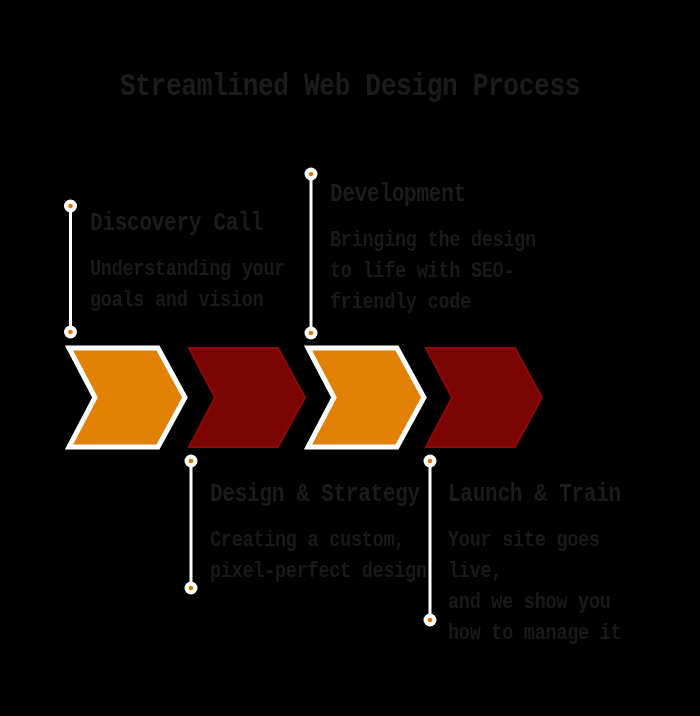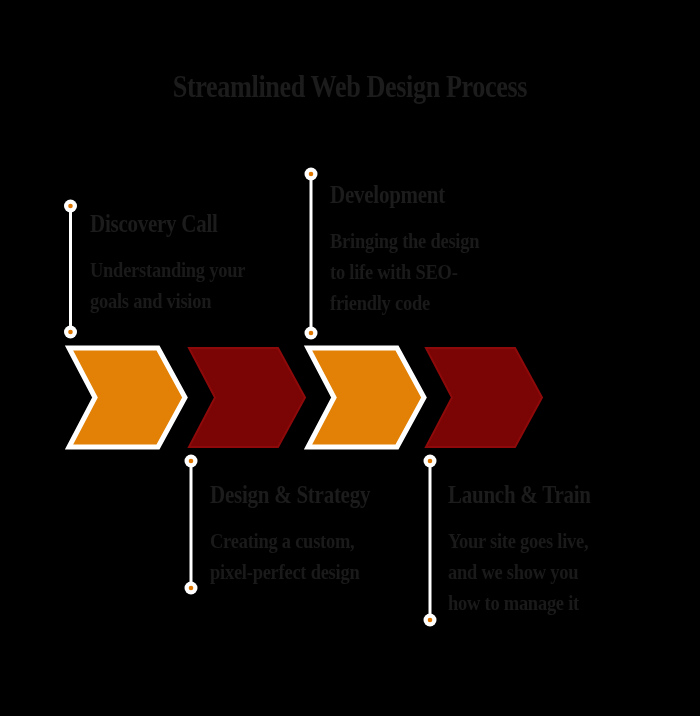--- a/index.html
+++ b/index.html
@@ -2,21 +2,21 @@
 <html><head>
 <meta charset="utf-8">
 <style>
   html, body { margin: 0; padding: 0; background: #000; }
   .stage {
     position: relative;
     width: 664px;
     height: 716px;
     background: #000000;
     overflow: hidden;
-    font-family: Liberation Serif, serif;
+    font-family: Liberation Mono, monospace;
   }
   .title {
     position: absolute;
     top: 68px;
     left: 0;
     width: 700px;
     text-align: center;
     font-size: 32px;
     font-weight: 700;
     letter-spacing: -0.5px;

